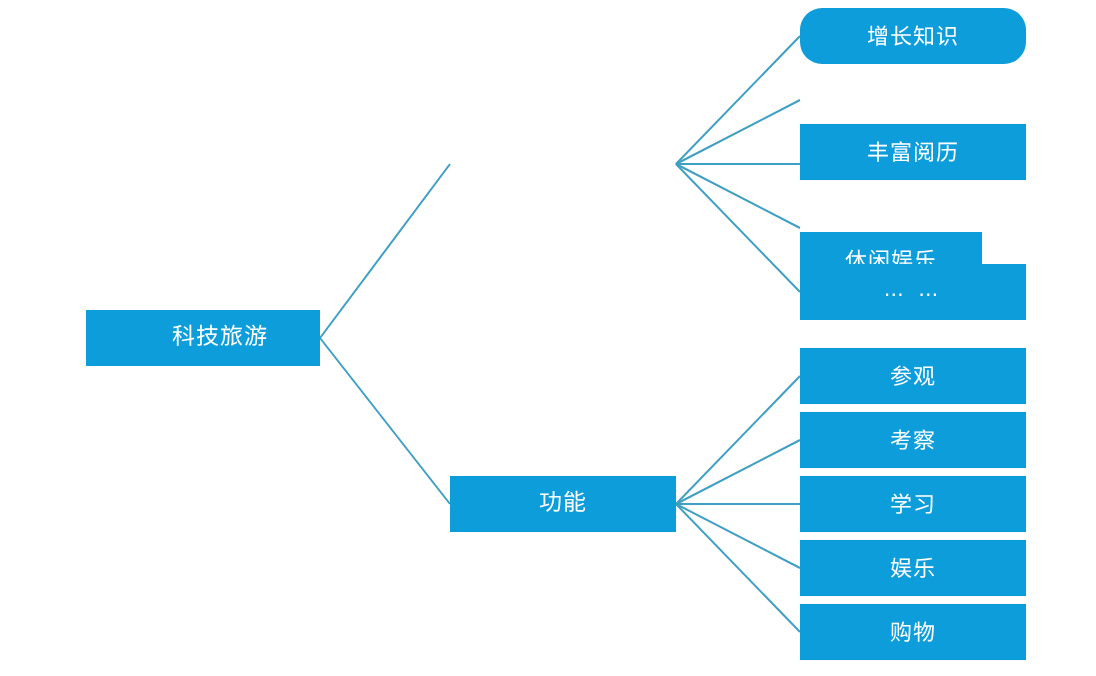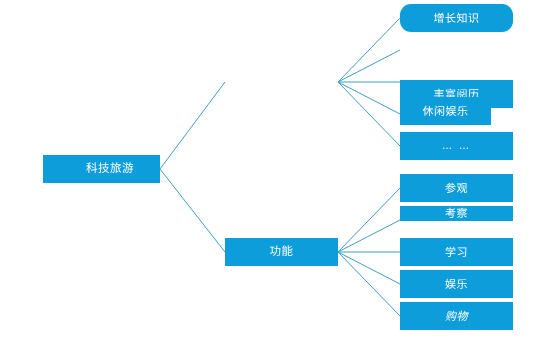--- a/index.html
+++ b/index.html
@@ -72,43 +72,43 @@
     </svg>
 
   <div class="node node-root" style="left:43px; top:155px; width:117px; height:28px;">
     <span class="node-label">科技旅游</span>
   </div>
 
 
   <div class="node node-leaf" style="left:400px; top:4px; width:113px; height:28px;border-radius:11px;">
     <span class="node-label">增长知识</span>
   </div>
-  <div class="node node-leaf" style="left:400px; top:80px; width:113px; height:28px;">
+  <div class="node node-leaf" style="left:400px; top:62px; width:113px; height:28px;">
     <span class="node-label">丰富阅历</span>
   </div>
-  <div class="node node-leaf" style="left:400px; top:97px; width:91px; height:28px;">
+  <div class="node node-leaf" style="left:400px; top:116px; width:91px; height:28px;">
     <span class="node-label">休闲娱乐</span>
   </div>
   <div class="node node-leaf node-leaf-ellipsis" style="left:400px; top:132px; width:113px; height:28px;">
     <span class="node-label">… …</span>
   </div>
 
   <div class="node node-branch" style="left:225px; top:238px; width:113px; height:28px;">
     <span class="node-label">功能</span>
   </div>
 
   <div class="node node-leaf" style="left:400px; top:174px; width:113px; height:28px;">
     <span class="node-label">参观</span>
   </div>
-  <div class="node node-leaf" style="left:400px; top:206px; width:113px; height:15px;">
+  <div class="node node-leaf" style="left:400px; top:206px; width:113px; height:28px;">
     <span class="node-label">考察</span>
   </div>
   <div class="node node-leaf" style="left:400px; top:238px; width:113px; height:28px;">
     <span class="node-label">学习</span>
   </div>
   <div class="node node-leaf" style="left:400px; top:270px; width:113px; height:28px;">
     <span class="node-label">娱乐</span>
   </div>
-  <div class="node node-leaf" style="left:400px; top:302px; width:113px; height:28px;font-style:italic;">
+  <div class="node node-leaf" style="left:400px; top:302px; width:113px; height:28px;">
     <span class="node-label">购物</span>
   </div>
 
 </div>
 
 </body></html>

